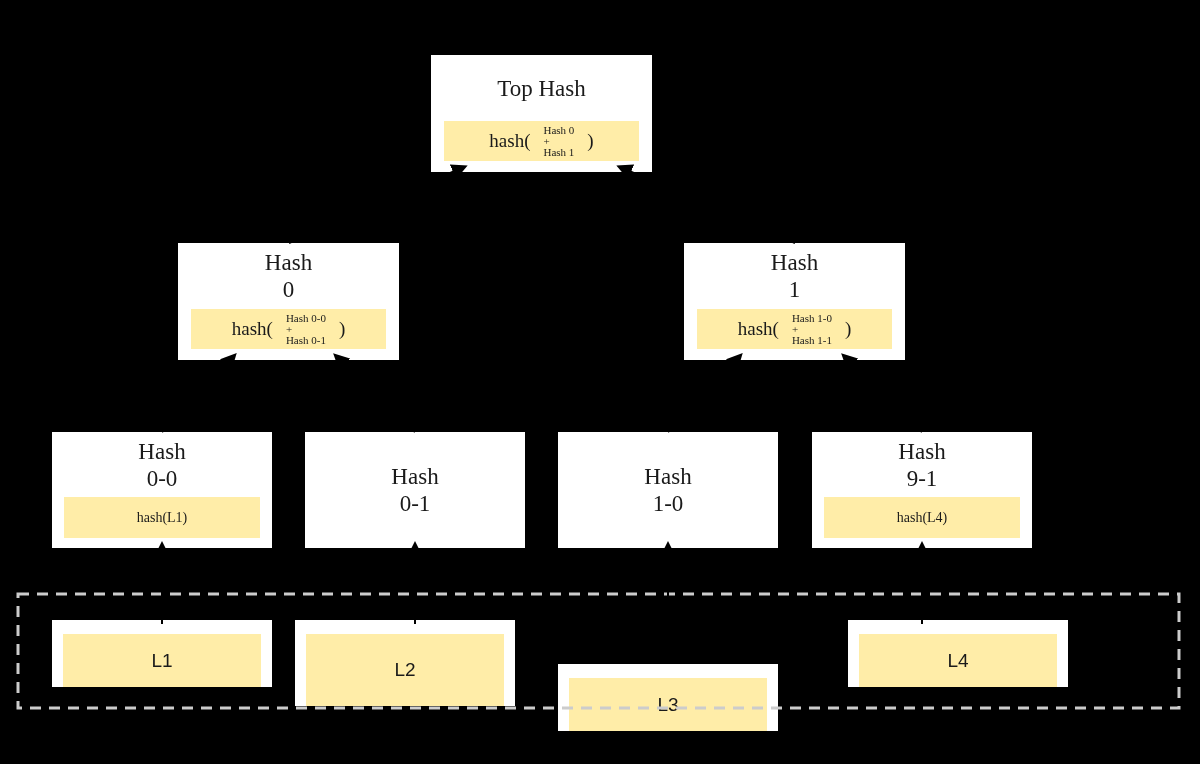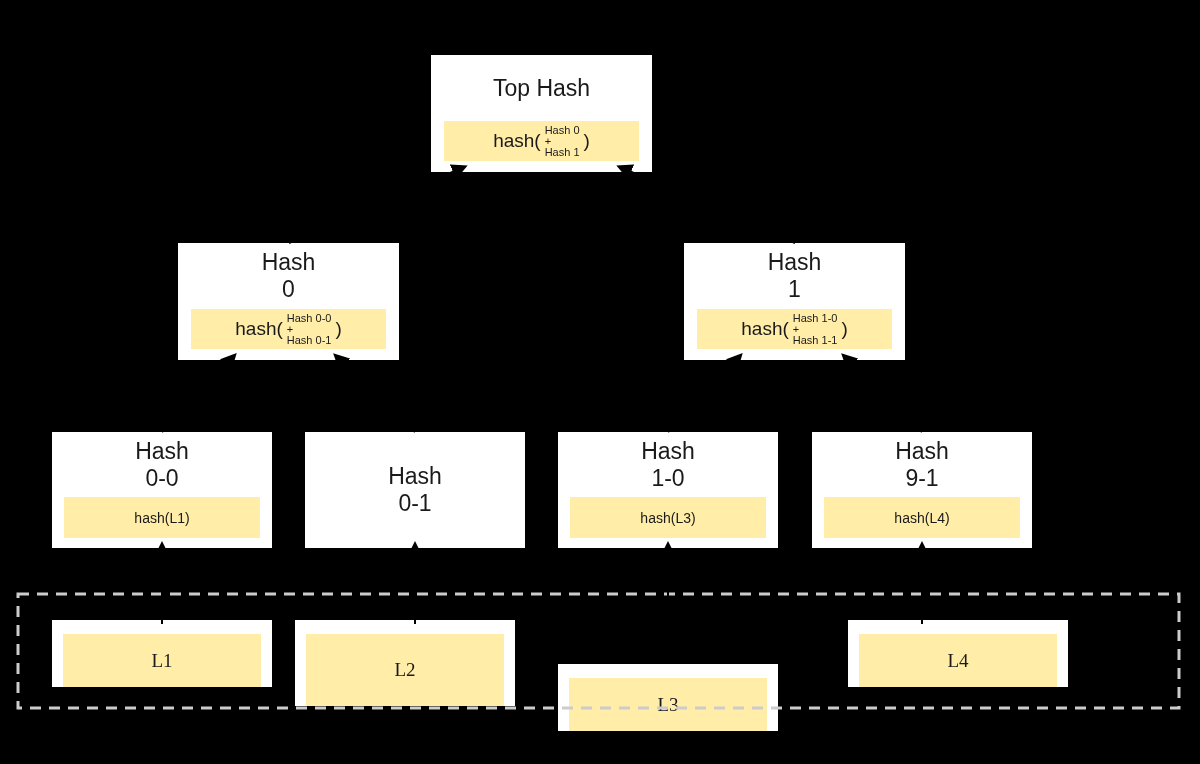--- a/index.html
+++ b/index.html
@@ -10,52 +10,52 @@
     background: var(--bg, #000);
     overflow: hidden;
     font-family: "Liberation Sans", "DejaVu Sans", sans-serif;
     color: var(--text, #1a1a1a);
   }
   .node {
     position: absolute;
     background: var(--box-fill, #fff);
     display: flex;
     flex-direction: column;
+    font-family: Liberation Serif, serif;
   }
   .node .title-area {
     flex: 1;
     display: flex;
     flex-direction: column;
     align-items: center;
     justify-content: center;
     font-size: 23px;
     line-height: 27px;
   }
   .strip {
     background: var(--highlight, #ffeda8);
     display: flex;
     align-items: center;
     justify-content: center;
   }
-  .fn-strip { height: 40px; margin: 0 13px 11px; gap: 4px; font-size: 19px; }
+  .fn-strip { height: 40px; margin: 0 13px 11px; gap: 13px; font-size: 19px; }
   .operands {
     display: flex;
     flex-direction: column;
     align-items: flex-start;
     font-size: 11px;
     line-height: 11px;
     text-align: center;
   }
   .hashfn-strip { height: 41px; margin: 0 12px 10px; font-size: 14px; }
   .leaf {
     position: absolute;
     background: var(--box-fill, #fff);
     padding: 14px 11px 0;
     box-sizing: border-box;
-    font-family: Liberation Serif, serif;
   }
   .leaf .strip {
     width: 100%;
     height: 100%;
     font-size: 19px;
   }
   #arrows {
     position: absolute;
     left: 0; top: 0;
     pointer-events: none;
@@ -126,23 +126,20 @@
       <span>Hash</span>
       <span>0-1</span>
     </div>
   </div>
 
   <div class="node" style="left:558px; top:432px; width:220px; height:116px;">
     <div class="title-area">
       <span>Hash</span>
       <span>1-0</span>
     </div>
-    <div class="strip hashfn-strip">
-      <span>hash(L3)</span>
-    </div>
   </div>
 
   <div class="node" style="left:812px; top:432px; width:220px; height:116px;">
     <div class="title-area">
       <span>Hash</span>
       <span>9-1</span>
     </div>
     <div class="strip hashfn-strip">
       <span>hash(L4)</span>
     </div>

